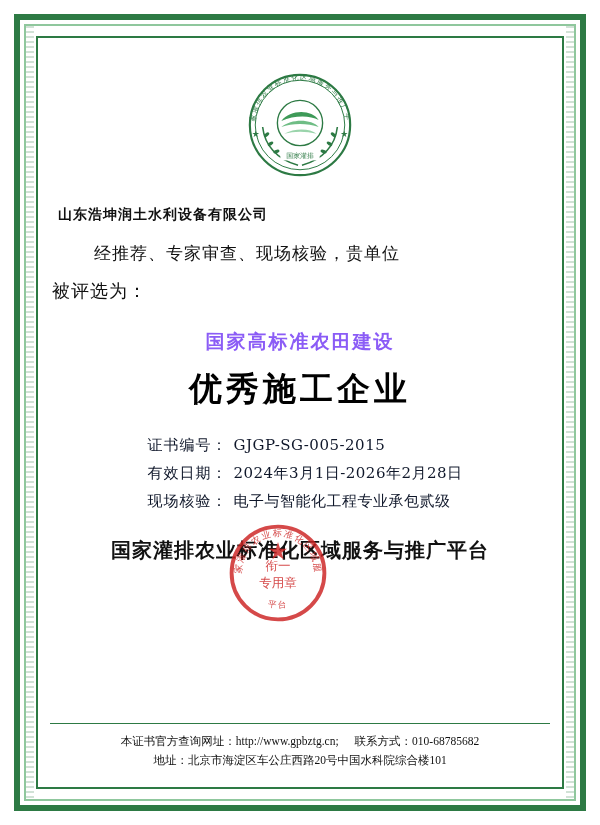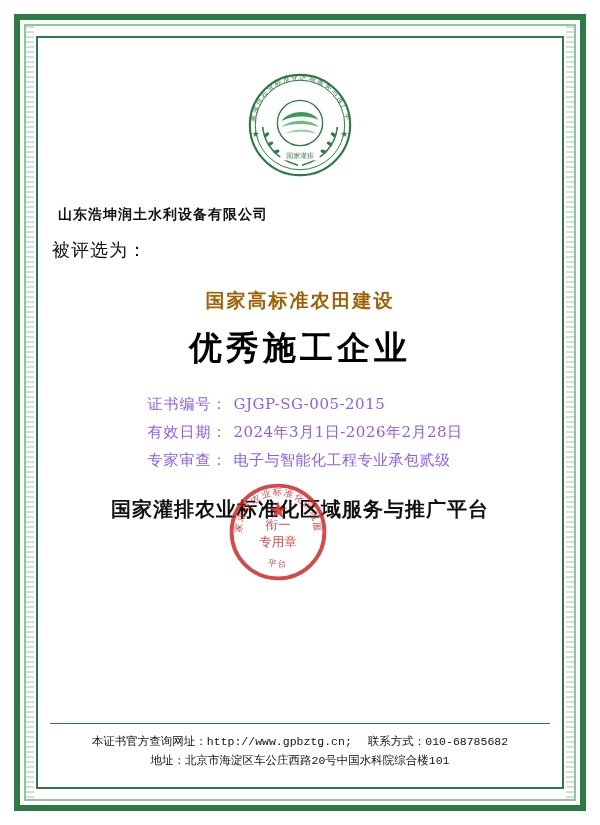--- a/index.html
+++ b/index.html
@@ -125,21 +125,21 @@
     color: #111111;
     align-self: flex-start;
     margin-left: 6px;
     letter-spacing: 1px;
   }
 
   .award-category {
     margin-top: 26px;
     font-size: 19px;
     font-weight: bold;
-    color: #a16207;
+    color: #8b5cf6;
     letter-spacing: 2px;
   }
   .award-title {
     margin-top: 12px;
     font-size: 33px;
     font-weight: bold;
     color: #000000;
     letter-spacing: 4px;
   }
 
@@ -149,21 +149,21 @@
     display: flex;
     flex-direction: column;
     gap: 9px;
     align-self: center;
     margin-left: 10px;
   }
   .detail-row {
     display: flex;
     align-items: baseline;
     font-size: 15px;
-    color: #8b5cf6;
+    color: #0f172a;
   }
   .detail-label {
     width: 86px;
     text-align: justify;
     letter-spacing: 1px;
   }
   .detail-value {
     font-family: "DejaVu Serif", "Liberation Serif", serif;
     letter-spacing: 0.5px;
   }
@@ -206,21 +206,21 @@
   }
   .footer-rule {
     border-top: 1px solid #2d7a44;
     margin: 0 4px 8px 4px;
   }
   .footer-line {
     text-align: center;
     font-size: 11.5px;
     color: #111111;
     line-height: 1.7;
-    font-family: Liberation Mono, monospace;
+    font-family: Liberation Serif, serif;
   }
   .footer-line .sep { display: inline-block; width: 16px; }
 </style>
 </head>
 <body>
 
 <div class="certificate">
 
   <div class="border-outer"></div>
   <div class="border-mid"></div>
@@ -265,36 +265,37 @@
         <path d="M44,69 C54,63 70,63 77,69 C66,66 54,66 44,69 Z" fill="#9ad4ab"></path>
 
         <rect x="40" y="86" width="40" height="10" fill="#ffffff"></rect>
         <text x="60" y="94" font-size="7" fill="#2d7a44" text-anchor="middle" font-family="DejaVu Sans, sans-serif">国家灌排</text>
       </svg>
     </div>
 
 
     <div class="company-name">山东浩坤润土水利设备有限公司</div>
 
+    <div class="line-2">经推荐、专家审查、现场核验，贵单位</div>
     <div class="line-3">被评选为：</div>
 
     <div class="award-category">国家高标准农田建设</div>
     <div class="award-title">优秀施工企业</div>
 
     <div class="details">
       <div class="detail-row">
         <span class="detail-label">证书编号：</span>
         <span class="detail-value">GJGP-SG-005-2015</span>
       </div>
       <div class="detail-row">
         <span class="detail-label">有效日期：</span>
         <span class="detail-value">2024年3月1日-2026年2月28日</span>
       </div>
       <div class="detail-row">
-        <span class="detail-label">专家审查：</span>
+        <span class="detail-label">现场核验：</span>
         <span class="detail-value">电子与智能化工程专业承包贰级</span>
       </div>
     </div>
 
     <div class="issuer-wrap">
       <div class="issuer">国家灌排农业标准化区域服务与推广平台</div>
       <div class="seal">
         <svg viewBox="0 0 120 120" width="116" height="116" aria-hidden="true">
           <defs>
             <path id="sealArc" d="M 22,60 a 38,38 0 0 1 76,0" fill="none"></path>

